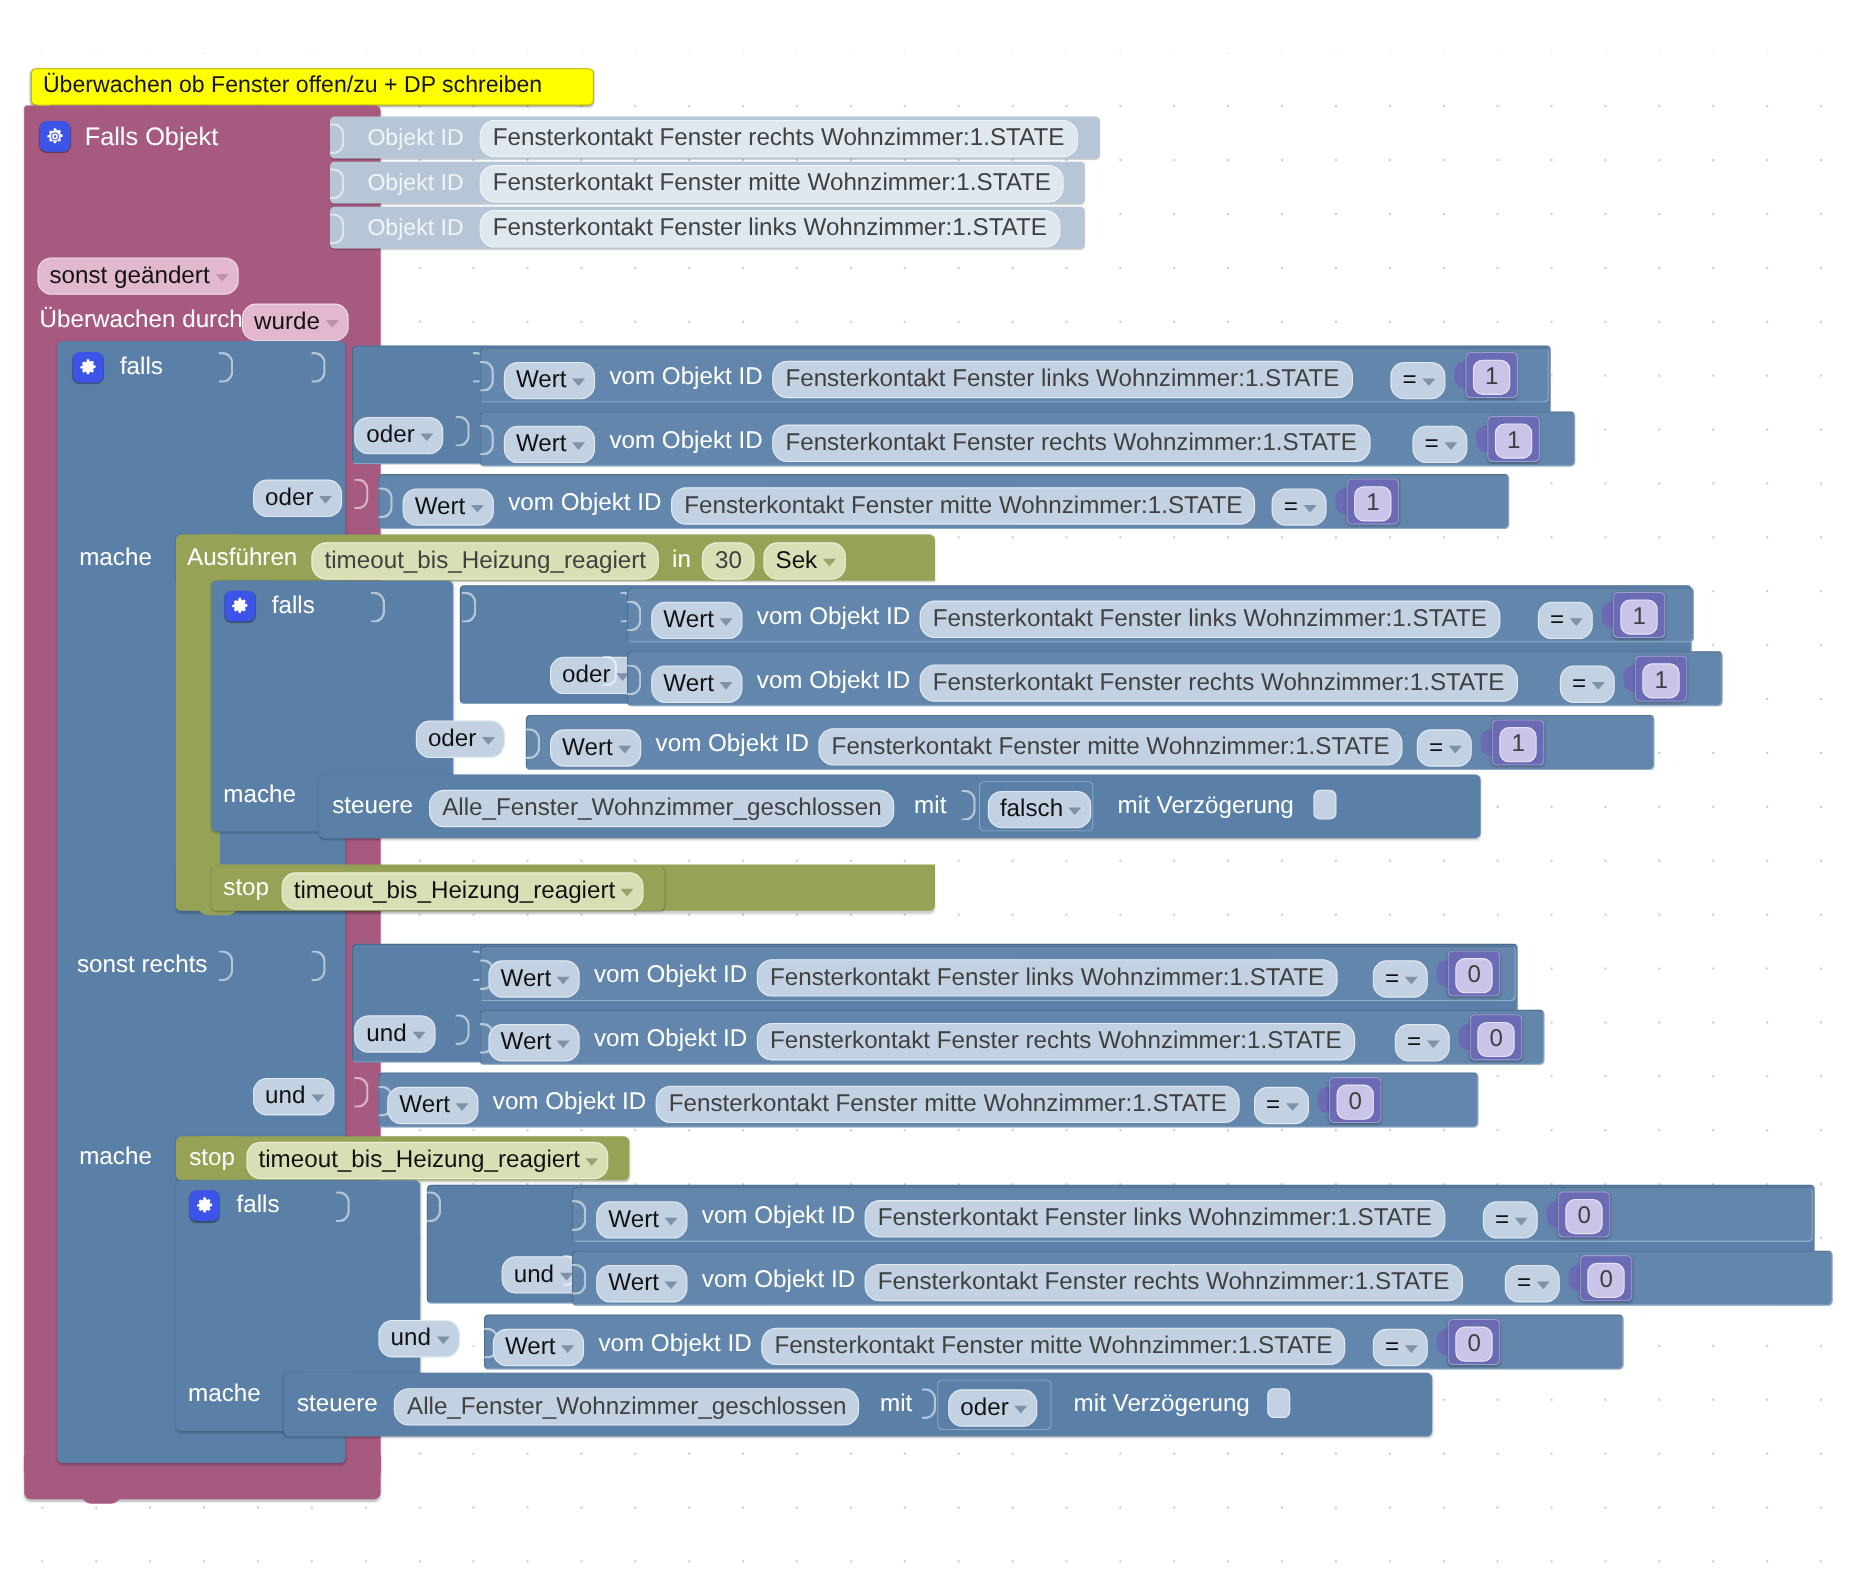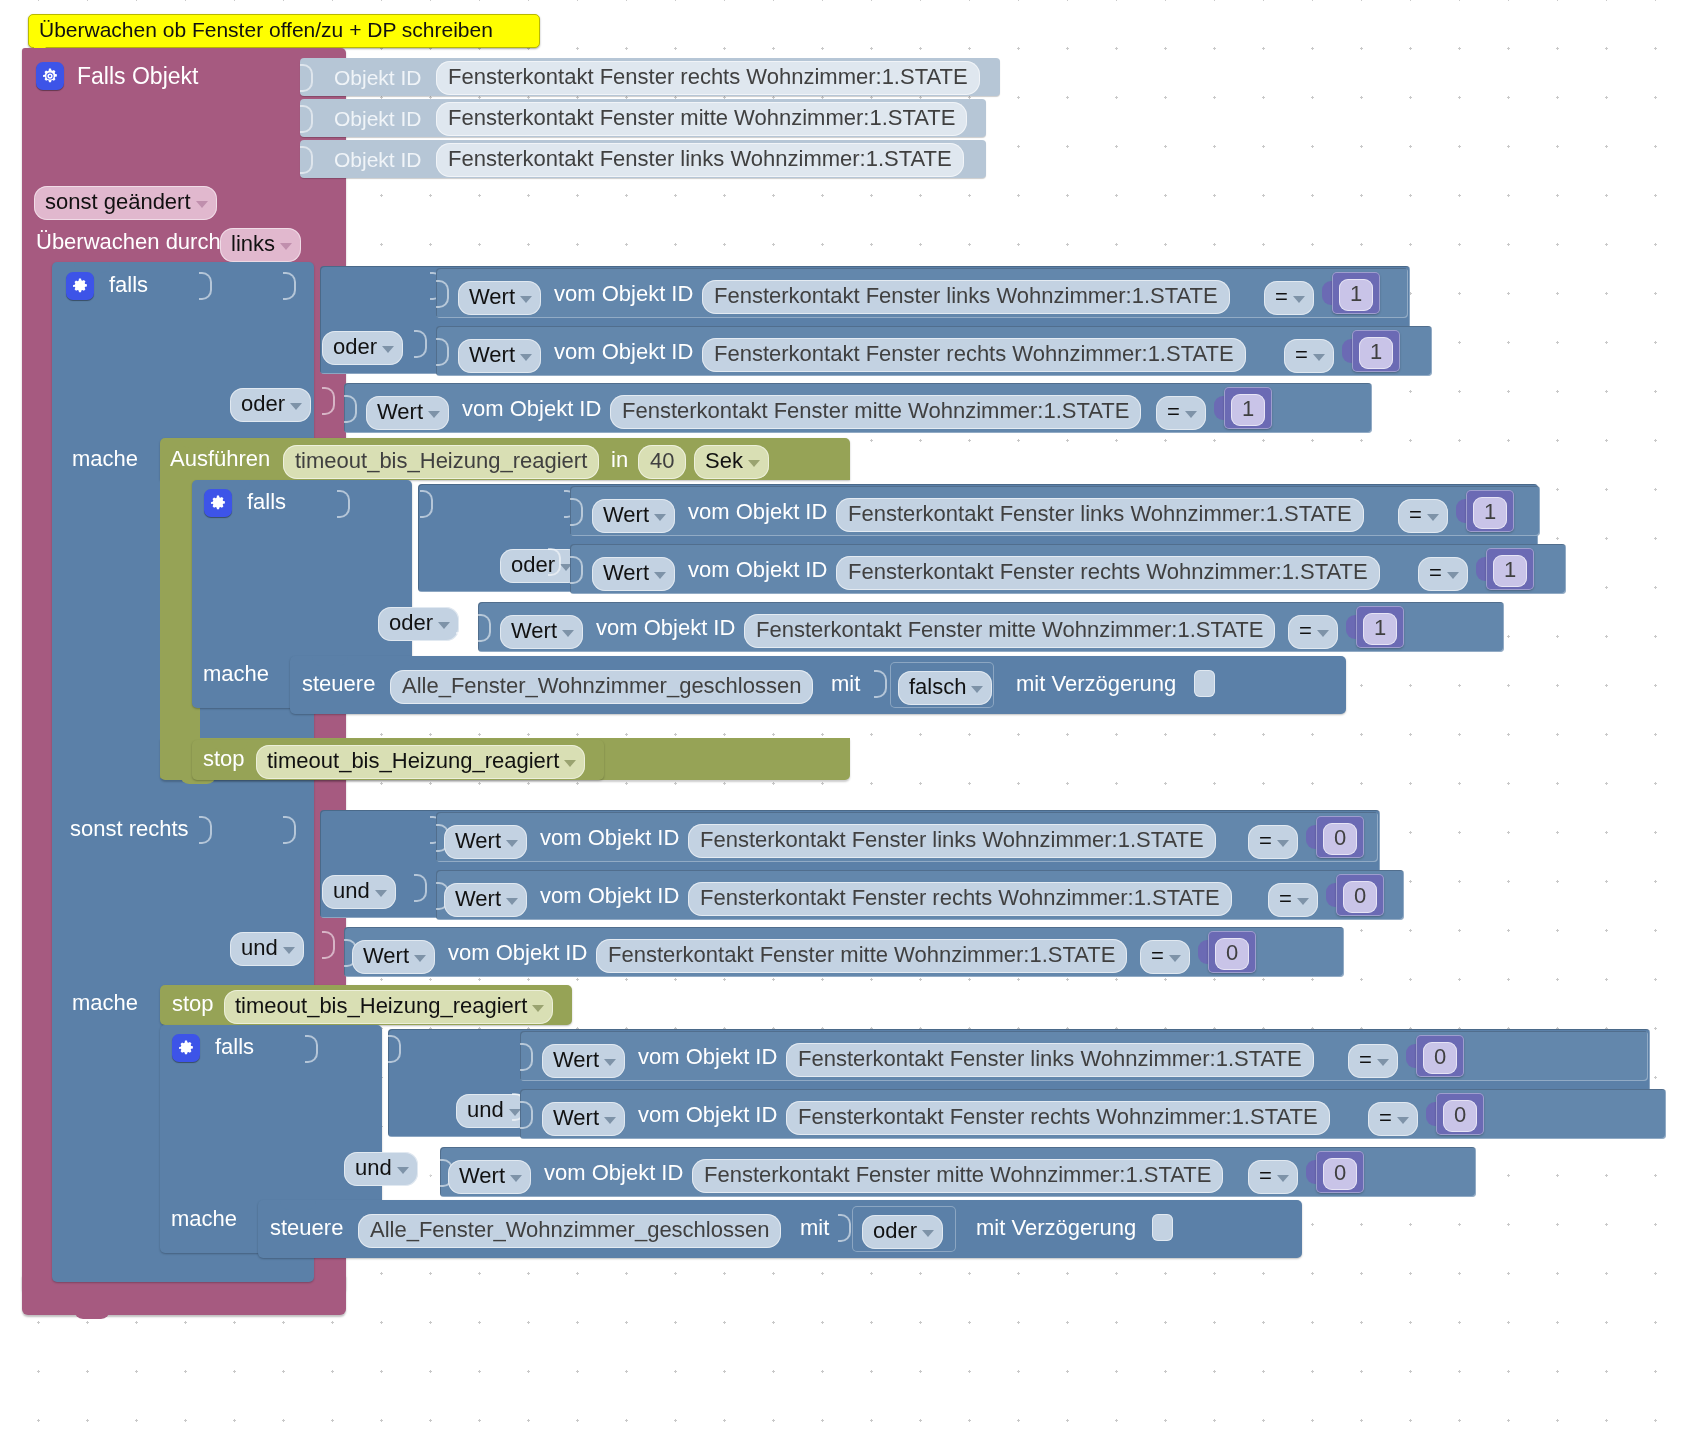--- a/index.html
+++ b/index.html
@@ -12,20 +12,21 @@
     overflow:hidden;
   }
   
   #canvas{
     position:absolute;inset:0;
     background-color:#ffffff;
     background-image:
       radial-gradient(circle, #c9c9c9 1.2px, transparent 1.3px);
     background-size:49px 49px;
     background-position:14px 24px;
+    margin-top:48px;
   }
 
   .blk{position:absolute;box-sizing:border-box;}
 
   
   .c-hook{background:#a65a80;}
   .c-blue{background:#5b80a8;}
   .c-olive{background:#96a356;}
 
   
@@ -164,21 +165,21 @@
   <div class="field" style="left:436px;top:102px;background:#dfe7ef;">Fensterkontakt Fenster mitte Wohnzimmer:1.STATE</div>
 
   <div class="blk" style="left:300px;top:140px;width:686px;height:38px;background:#b6c6d6;border-radius:4px;box-shadow:0 1px 1px rgba(0,0,0,.2);"></div>
   <div class="cnotch" style="left:300px;top:146px;"></div>
   <div class="lbl" style="left:334px;top:149px;font-size:21px;color:#f0f4f8;">Objekt ID</div>
   <div class="field" style="left:436px;top:143px;background:#dfe7ef;">Fensterkontakt Fenster links Wohnzimmer:1.STATE</div>
 
   <div class="dd pink" style="left:34px;top:186px;">sonst geändert</div>
 
   <div class="lbl" style="left:36px;top:231px;">Überwachen durch</div>
-  <div class="dd pink" style="left:220px;top:228px;">links</div>
+  <div class="dd pink" style="left:220px;top:228px;">wurde</div>
 
   <div class="blk body c-blue" style="left:52px;top:262px;width:262px;height:1020px;"></div>
   <div class="blk c-blue" style="left:74px;top:262px;width:36px;height:11px;border-radius:0 0 9px 9px;"></div>
 
   <div class="gear" style="left:66px;top:272px;">
       <svg viewBox="0 0 24 24">
         <path fill="#ffffff" d="M12 8.5a3.5 3.5 0 1 0 0 7 3.5 3.5 0 0 0 0-7zm0 2a1.5 1.5 0 1 1 0 3 1.5 1.5 0 0 1 0-3z"></path>
         <path fill="#ffffff" d="M10.6 2h2.8l.4 2.3c.5.16.98.38 1.42.66l2.06-1.05 1.98 1.98-1.05 2.06c.28.44.5.92.66 1.42l2.3.4v2.8l-2.3.4a6.8 6.8 0 0 1-.66 1.42l1.05 2.06-1.98 1.98-2.06-1.05c-.44.28-.92.5-1.42.66l-.4 2.3h-2.8l-.4-2.3a6.8 6.8 0 0 1-1.42-.66l-2.06 1.05-1.98-1.98 1.05-2.06a6.8 6.8 0 0 1-.66-1.42L2.8 13.4v-2.8l2.3-.4c.16-.5.38-.98.66-1.42L4.71 6.72 6.69 4.74 8.75 5.8c.44-.28.92-.5 1.42-.66L10.6 2z"></path>
       </svg>
     </div>
@@ -232,21 +233,21 @@
 
   <div class="blk body c-olive" style="left:160px;top:438px;width:690px;height:42px;border-radius:5px 5px 0 0;"></div>
   <div class="blk c-olive" style="left:160px;top:478px;width:40px;height:300px;"></div>
   <div class="blk c-olive" style="left:160px;top:738px;width:690px;height:42px;border-radius:0 0 5px 5px;box-shadow:0 2px 2px rgba(0,0,0,.2);"></div>
   <div class="blk c-olive" style="left:180px;top:438px;width:36px;height:10px;border-radius:0 0 9px 9px;"></div>
   <div class="blk c-olive" style="left:180px;top:772px;width:36px;height:12px;border-radius:0 0 9px 9px;"></div>
 
   <div class="lbl" style="left:170px;top:448px;">Ausführen</div>
   <div class="field olive" style="left:283px;top:445px;">timeout_bis_Heizung_reagiert</div>
   <div class="lbl" style="left:611px;top:449px;">in</div>
-  <div class="field olive" style="left:638px;top:445px;">40</div>
+  <div class="field olive" style="left:638px;top:445px;">30</div>
   <div class="dd olive" style="left:694px;top:445px;">Sek</div>
 
   <div class="blk body c-blue" style="left:192px;top:480px;width:220px;height:228px;"></div>
   <div class="blk c-blue" style="left:214px;top:480px;width:36px;height:11px;border-radius:0 0 9px 9px;"></div>
   <div class="gear" style="left:204px;top:489px;">
       <svg viewBox="0 0 24 24">
         <path fill="#ffffff" d="M12 8.5a3.5 3.5 0 1 0 0 7 3.5 3.5 0 0 0 0-7zm0 2a1.5 1.5 0 1 1 0 3 1.5 1.5 0 0 1 0-3z"></path>
         <path fill="#ffffff" d="M10.6 2h2.8l.4 2.3c.5.16.98.38 1.42.66l2.06-1.05 1.98 1.98-1.05 2.06c.28.44.5.92.66 1.42l2.3.4v2.8l-2.3.4a6.8 6.8 0 0 1-.66 1.42l1.05 2.06-1.98 1.98-2.06-1.05c-.44.28-.92.5-1.42.66l-.4 2.3h-2.8l-.4-2.3a6.8 6.8 0 0 1-1.42-.66l-2.06 1.05-1.98-1.98 1.05-2.06a6.8 6.8 0 0 1-.66-1.42L2.8 13.4v-2.8l2.3-.4c.16-.5.38-.98.66-1.42L4.71 6.72 6.69 4.74 8.75 5.8c.44-.28.92-.5 1.42-.66L10.6 2z"></path>
       </svg>
     </div>

